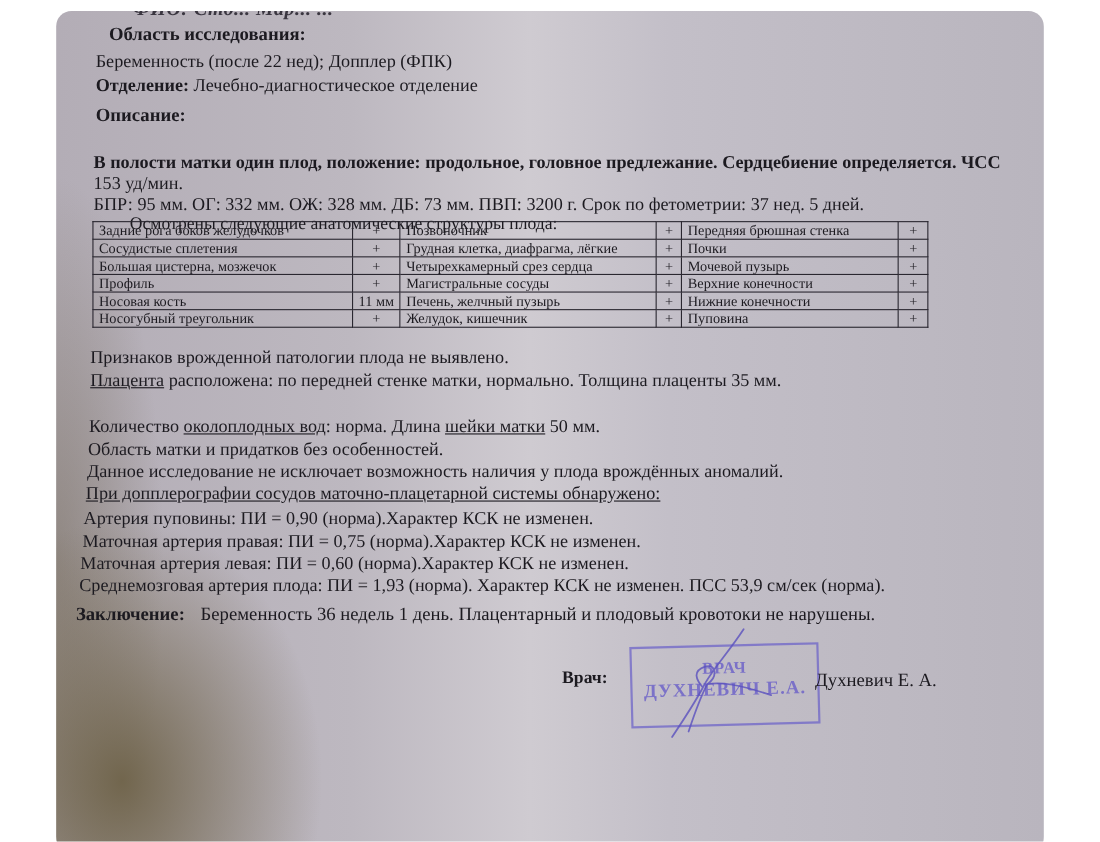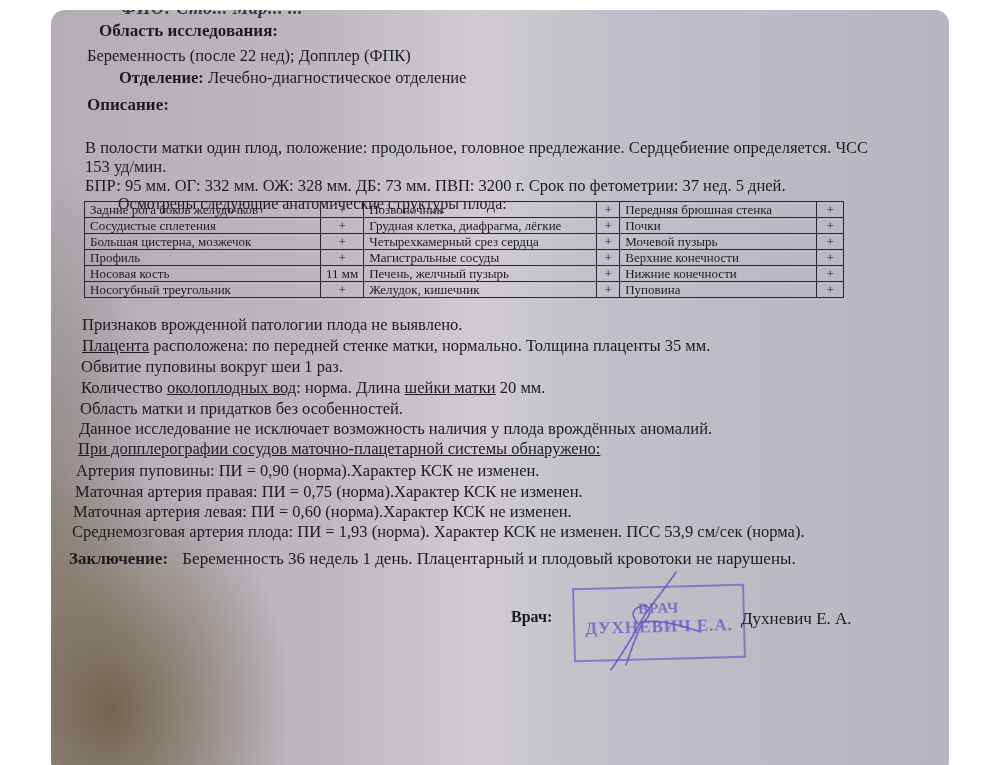--- a/index.html
+++ b/index.html
@@ -26,27 +26,27 @@
   .doc-name { position:absolute; left:690px; top:599px; font-size:17px; }
 </style>
 </head>
 <body>
 
 <div class="photo">
   <div class="topcut">ФИО: Сто... Мар... ...</div>
 
   <div class="t b" style="left:36px; top:12px; font-size:17px;margin-left:12px;">Область исследования:</div>
   <div class="t" style="left:36px; top:37px;">Беременность (после 22 нед); Допплер (ФПК)</div>
-  <div class="t" style="left:36px; top:59px;margin-left:32px;">
+  <div class="t" style="left:36px; top:59px;">
     <span class="b">Отделение:</span>
     <span>Лечебно-диагностическое отделение</span>
   </div>
   <div class="t b" style="left:36px; top:86px; font-size:17px;text-align:center;">Описание:</div>
 
-  <div class="t" style="left:34px; top:129px;">В полости  матки  один плод, положение: продольное, головное предлежание. Сердцебиение определяется. ЧСС</div>
+  <div class="t" style="left:34px; top:129px;font-weight:bold;">В полости  матки  один плод, положение: продольное, головное предлежание. Сердцебиение определяется. ЧСС</div>
   <div class="t" style="left:34px; top:148px;">153 уд/мин.</div>
   <div class="t" style="left:34px; top:167px;">БПР: 95 мм. ОГ: 332  мм. ОЖ: 328 мм. ДБ: 73 мм. ПВП: 3200 г. Срок по фетометрии: 37 нед. 5 дней.</div>
   <div class="t" style="left:33px; top:185px; font-size:16px;padding-left:34px;">Осмотрены следующие анатомические структуры плода:</div>
 
   <table class="anat">
     <tbody>
       <tr>
         <td style="width:225px">Задние рога боков желудочков</td>
         <td class="mark" style="width:32px">+</td>
         <td style="width:222px">Позвоночник</td>
@@ -94,23 +94,22 @@
         <td>Пуповина</td>
         <td class="mark">+</td>
       </tr>
     </tbody>
   </table>
 
   <div class="t" style="left:31px; top:306px;">Признаков врожденной патологии плода не выявлено.</div>
   <div class="t" style="left:31px; top:327px;">
     <span class="u">Плацента</span><span> расположена: по передней стенке матки, нормально. Толщина плаценты 35 мм.</span>
   </div>
-  <div class="t" style="left:30px; top:348px;">Обвитие пуповины вокруг шеи 1 раз.</div>
   <div class="t" style="left:30px; top:369px;">
-    <span>Количество </span><span class="u">околоплодных вод</span><span>: норма. Длина </span><span class="u">шейки матки</span><span> 20  мм.</span>
+    <span>Количество </span><span class="u">околоплодных вод</span><span>: норма. Длина </span><span class="u">шейки матки</span><span> 50  мм.</span>
   </div>
   <div class="t" style="left:29px; top:390px;">Область матки и придатков без особенностей.</div>
   <div class="t" style="left:28px; top:410px;">Данное исследование не исключает возможность наличия у плода врождённых аномалий.</div>
   <div class="t u" style="left:27px; top:430px;">При допплерографии сосудов маточно-плацетарной системы обнаружено:</div>
 
   <div class="t" style="left:25px; top:452px;">Артерия пуповины: ПИ = 0,90  (норма).Характер КСК не изменен.</div>
   <div class="t" style="left:24px; top:473px;">Маточная артерия правая: ПИ = 0,75  (норма).Характер КСК не изменен.</div>
   <div class="t" style="left:22px; top:493px;text-align:center;">Маточная артерия левая: ПИ = 0,60  (норма).Характер КСК не изменен.</div>
   <div class="t" style="left:21px; top:513px;">Среднемозговая артерия плода: ПИ = 1,93  (норма). Характер КСК не изменен. ПСС 53,9 см/сек (норма).</div>
 

